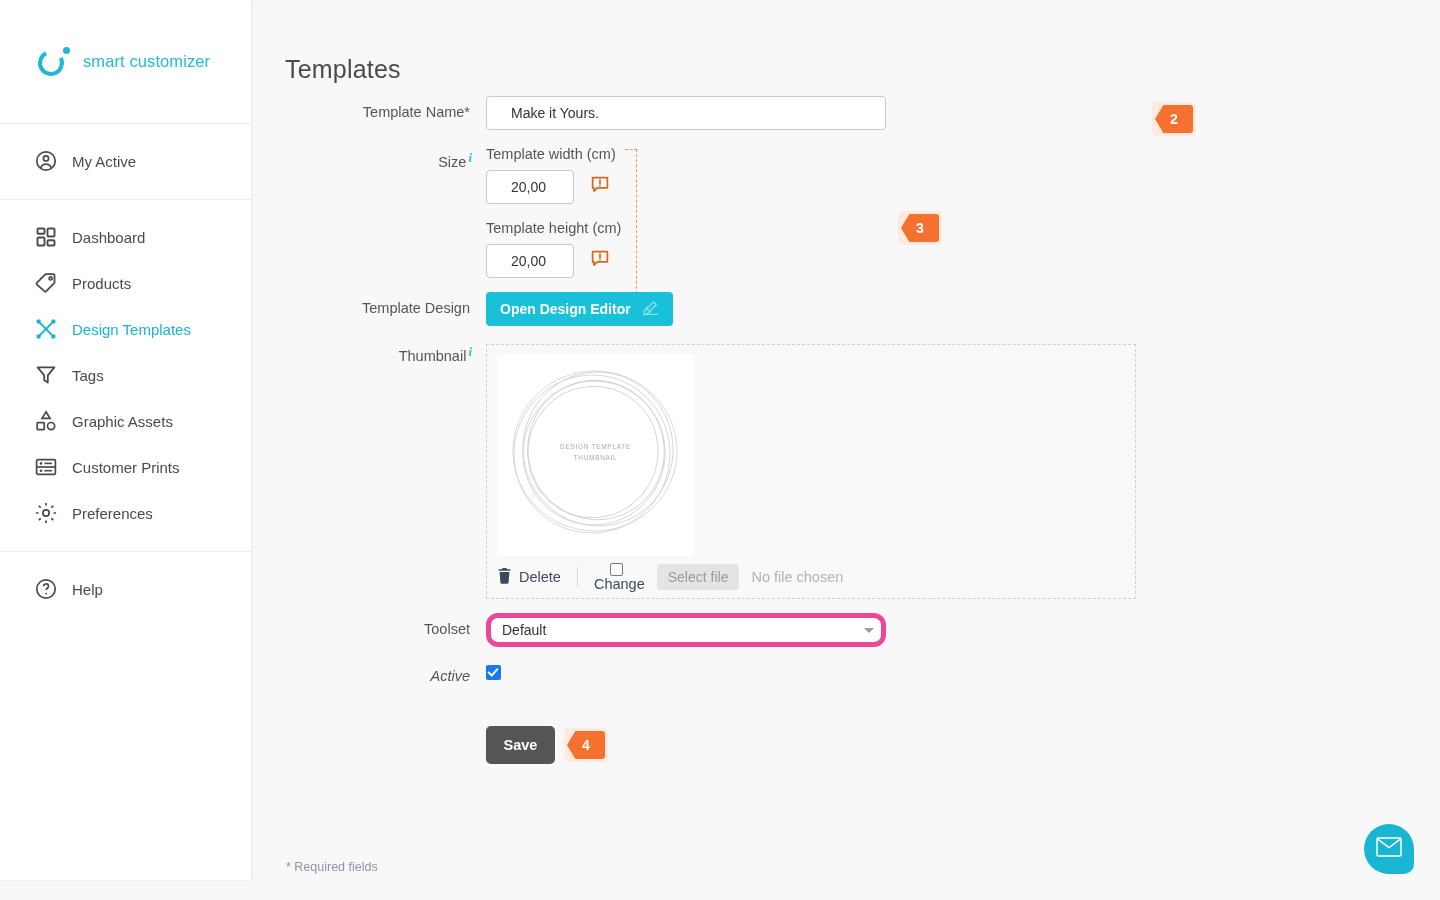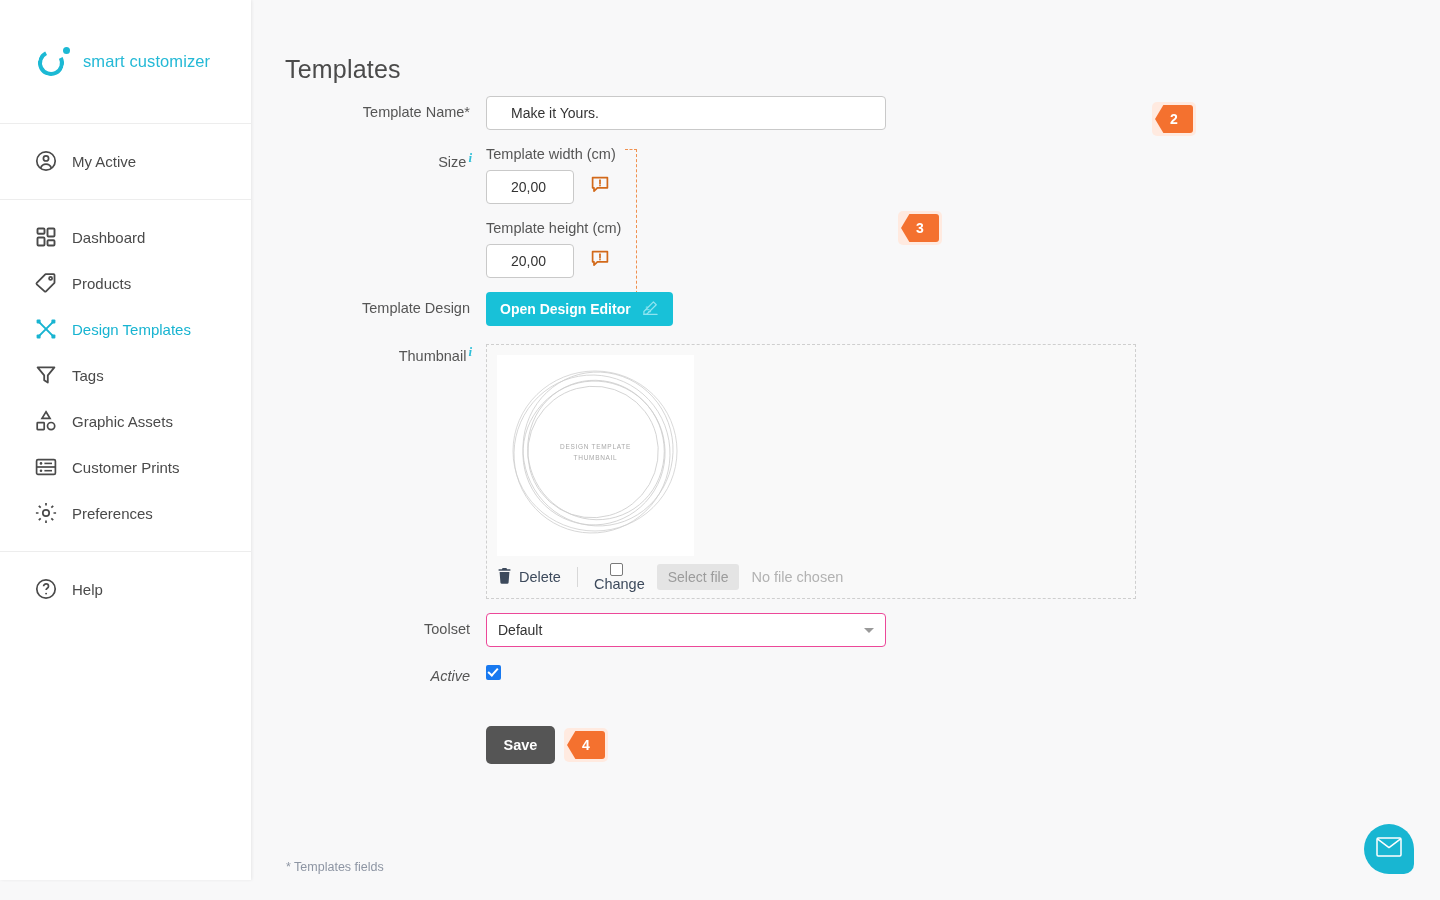--- a/index.html
+++ b/index.html
@@ -214,22 +214,22 @@
     font-size: 14px;
     font-family: "Liberation Sans", sans-serif;
     cursor: default;
   }
   .no-file { margin-left: 12px; color: #b2b2b2; }
 
   
   .sel-wrap { position: relative; width: 400px; }
   .sel-wrap select {
     width: 100%; height: 34px;
-    border: 1px solid #ec4899;
-    border-radius: 4px;
+    border: 5px solid #ec4899;
+    border-radius: 12px;
     background: #fff;
     font-size: 14px;
     color: #333;
     padding: 4px 11px;
     appearance: none; -webkit-appearance: none;
     font-family: "Liberation Sans", sans-serif;
     outline: none;
     cursor: pointer;
   }
   .sel-caret {
@@ -533,21 +533,21 @@
     <div class="row">
       <div class="f-label"></div>
       <button class="btn-save">Save</button>
       <div class="badge" style="position:relative; left:9px; top:2px;">
         <div class="badge-inner">4</div>
       </div>
     </div>
 
   </div>
 
-  <div id="req-note">* Templates fields</div>
+  <div id="req-note">* Required fields</div>
 </div>
 
 <div id="chat-fab">
   <span>
     <svg width="26" height="20" viewBox="0 0 26 20" fill="none" stroke="#ffffff" stroke-width="1.5">
       <rect x="1" y="1" width="24" height="18" rx="1.2"></rect>
       <path d="M1.4 1.8 13 10.6 24.6 1.8" stroke-linejoin="round"></path>
     </svg>
   </span>
 </div>

